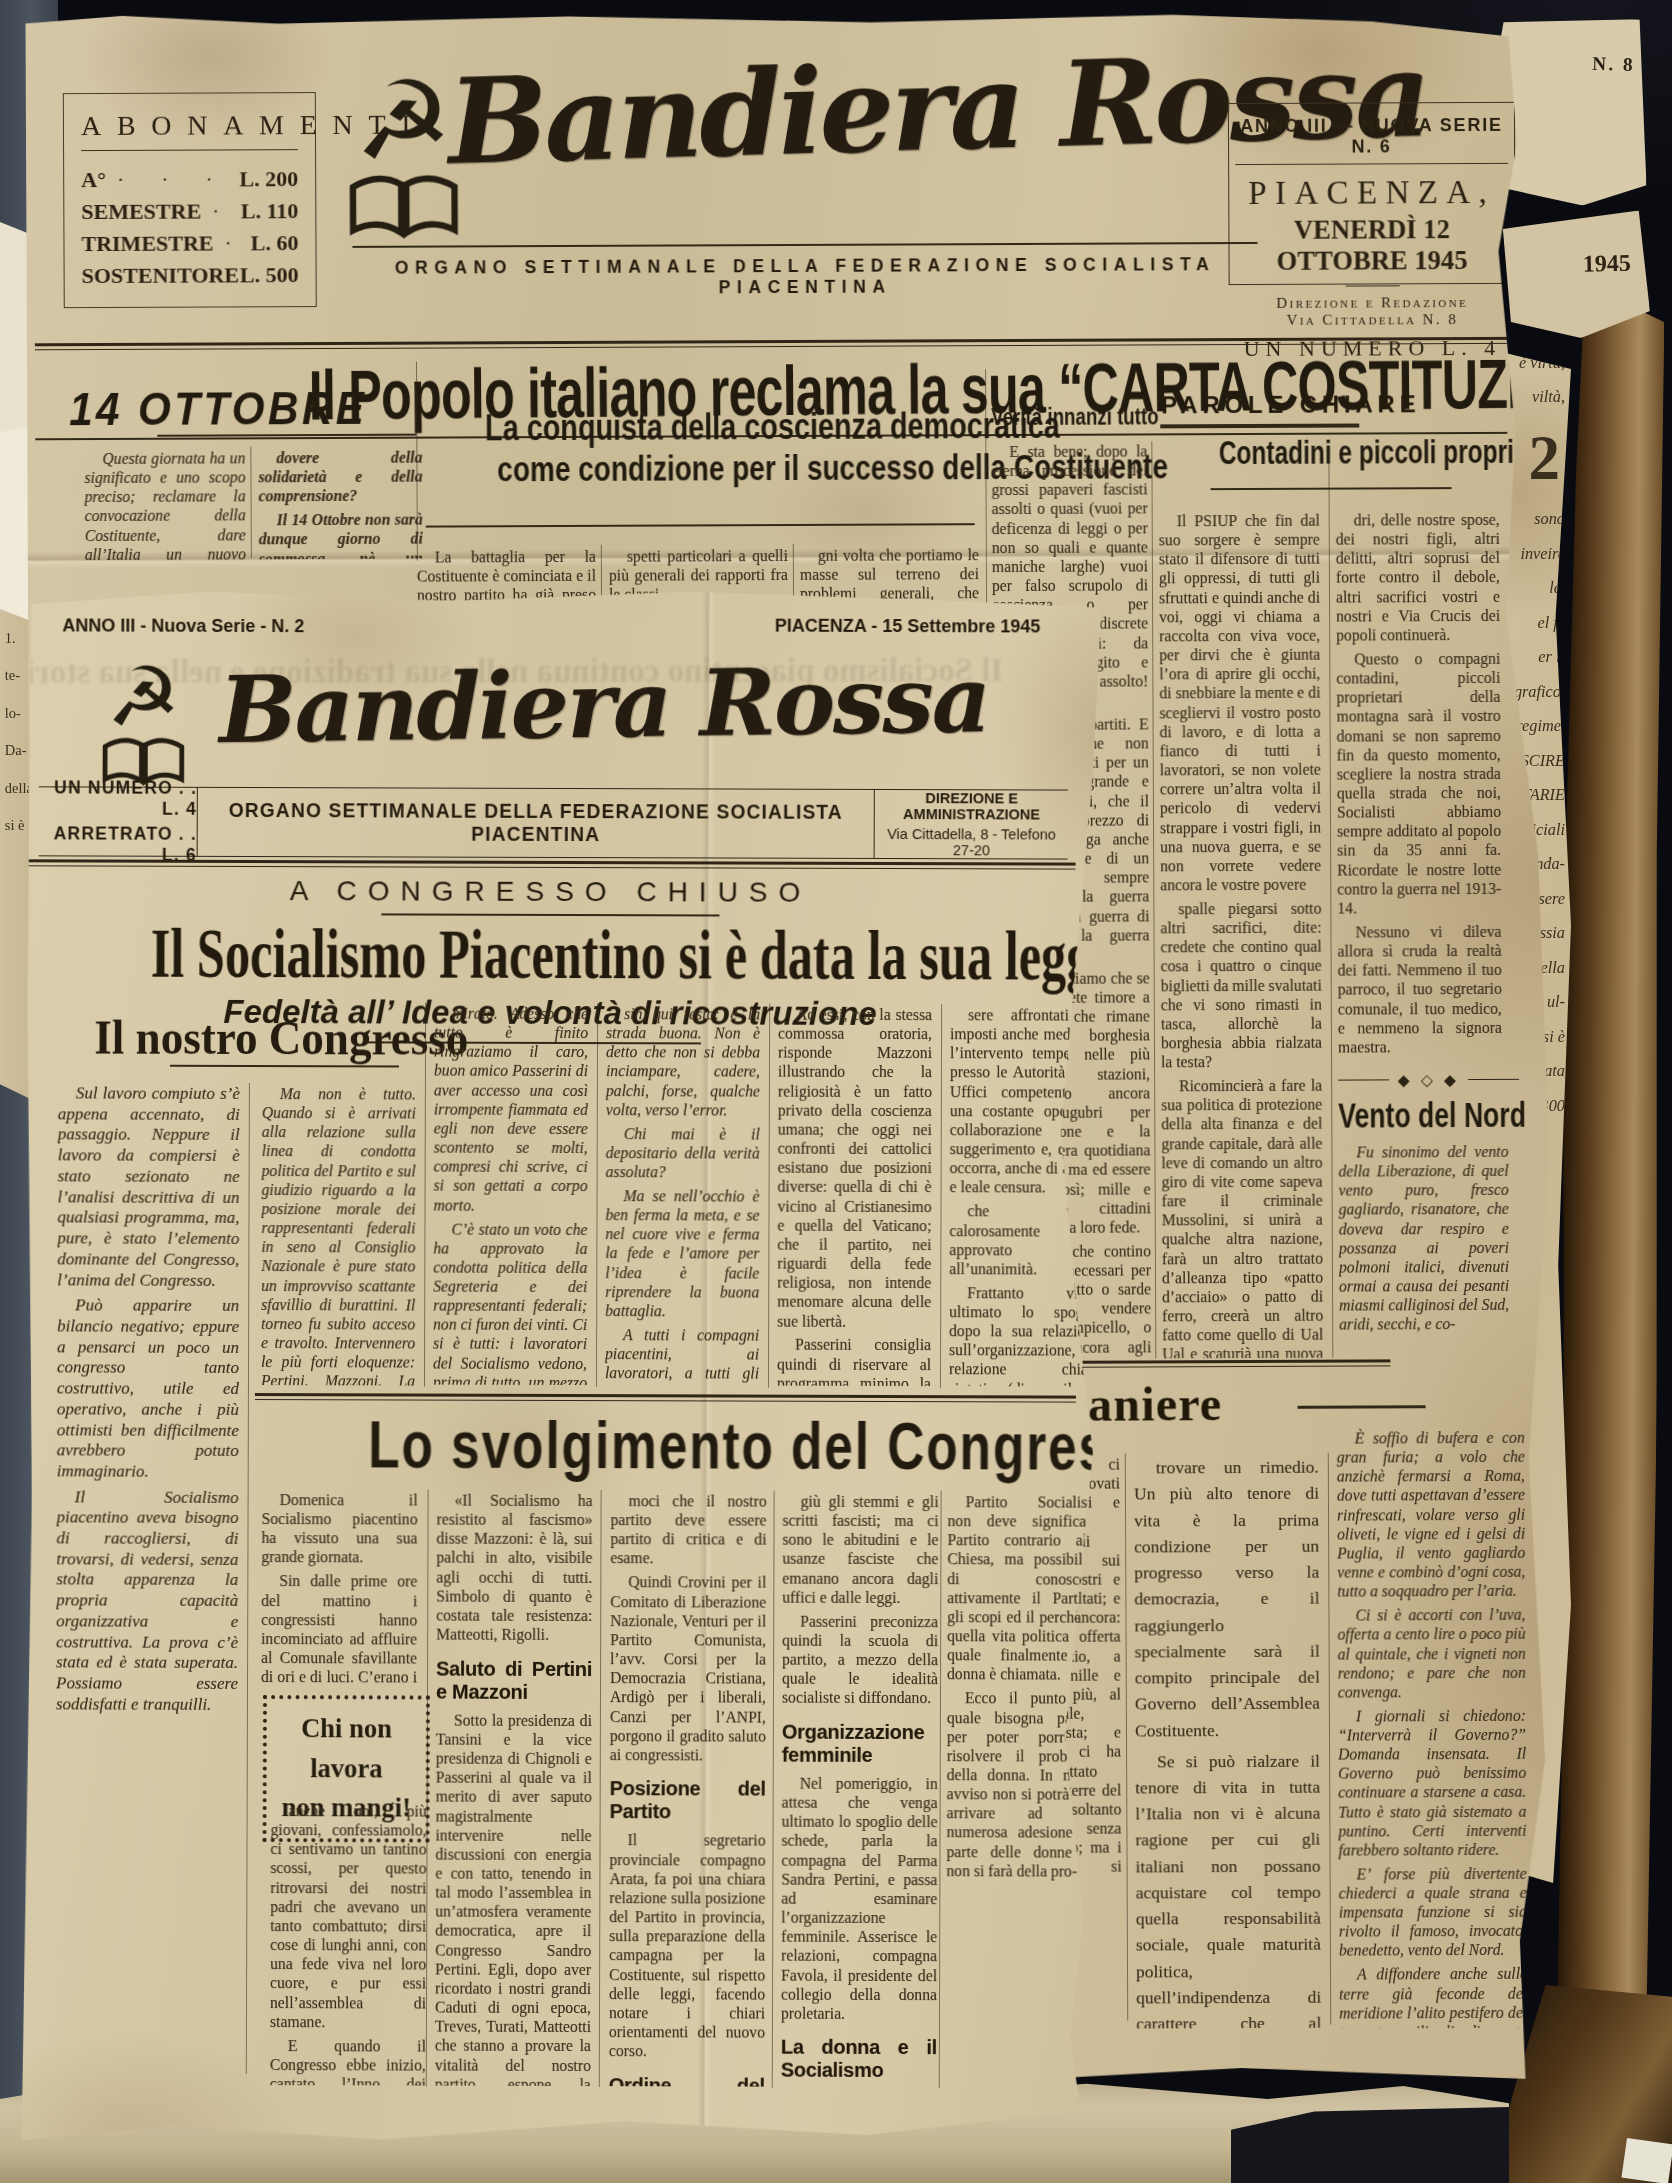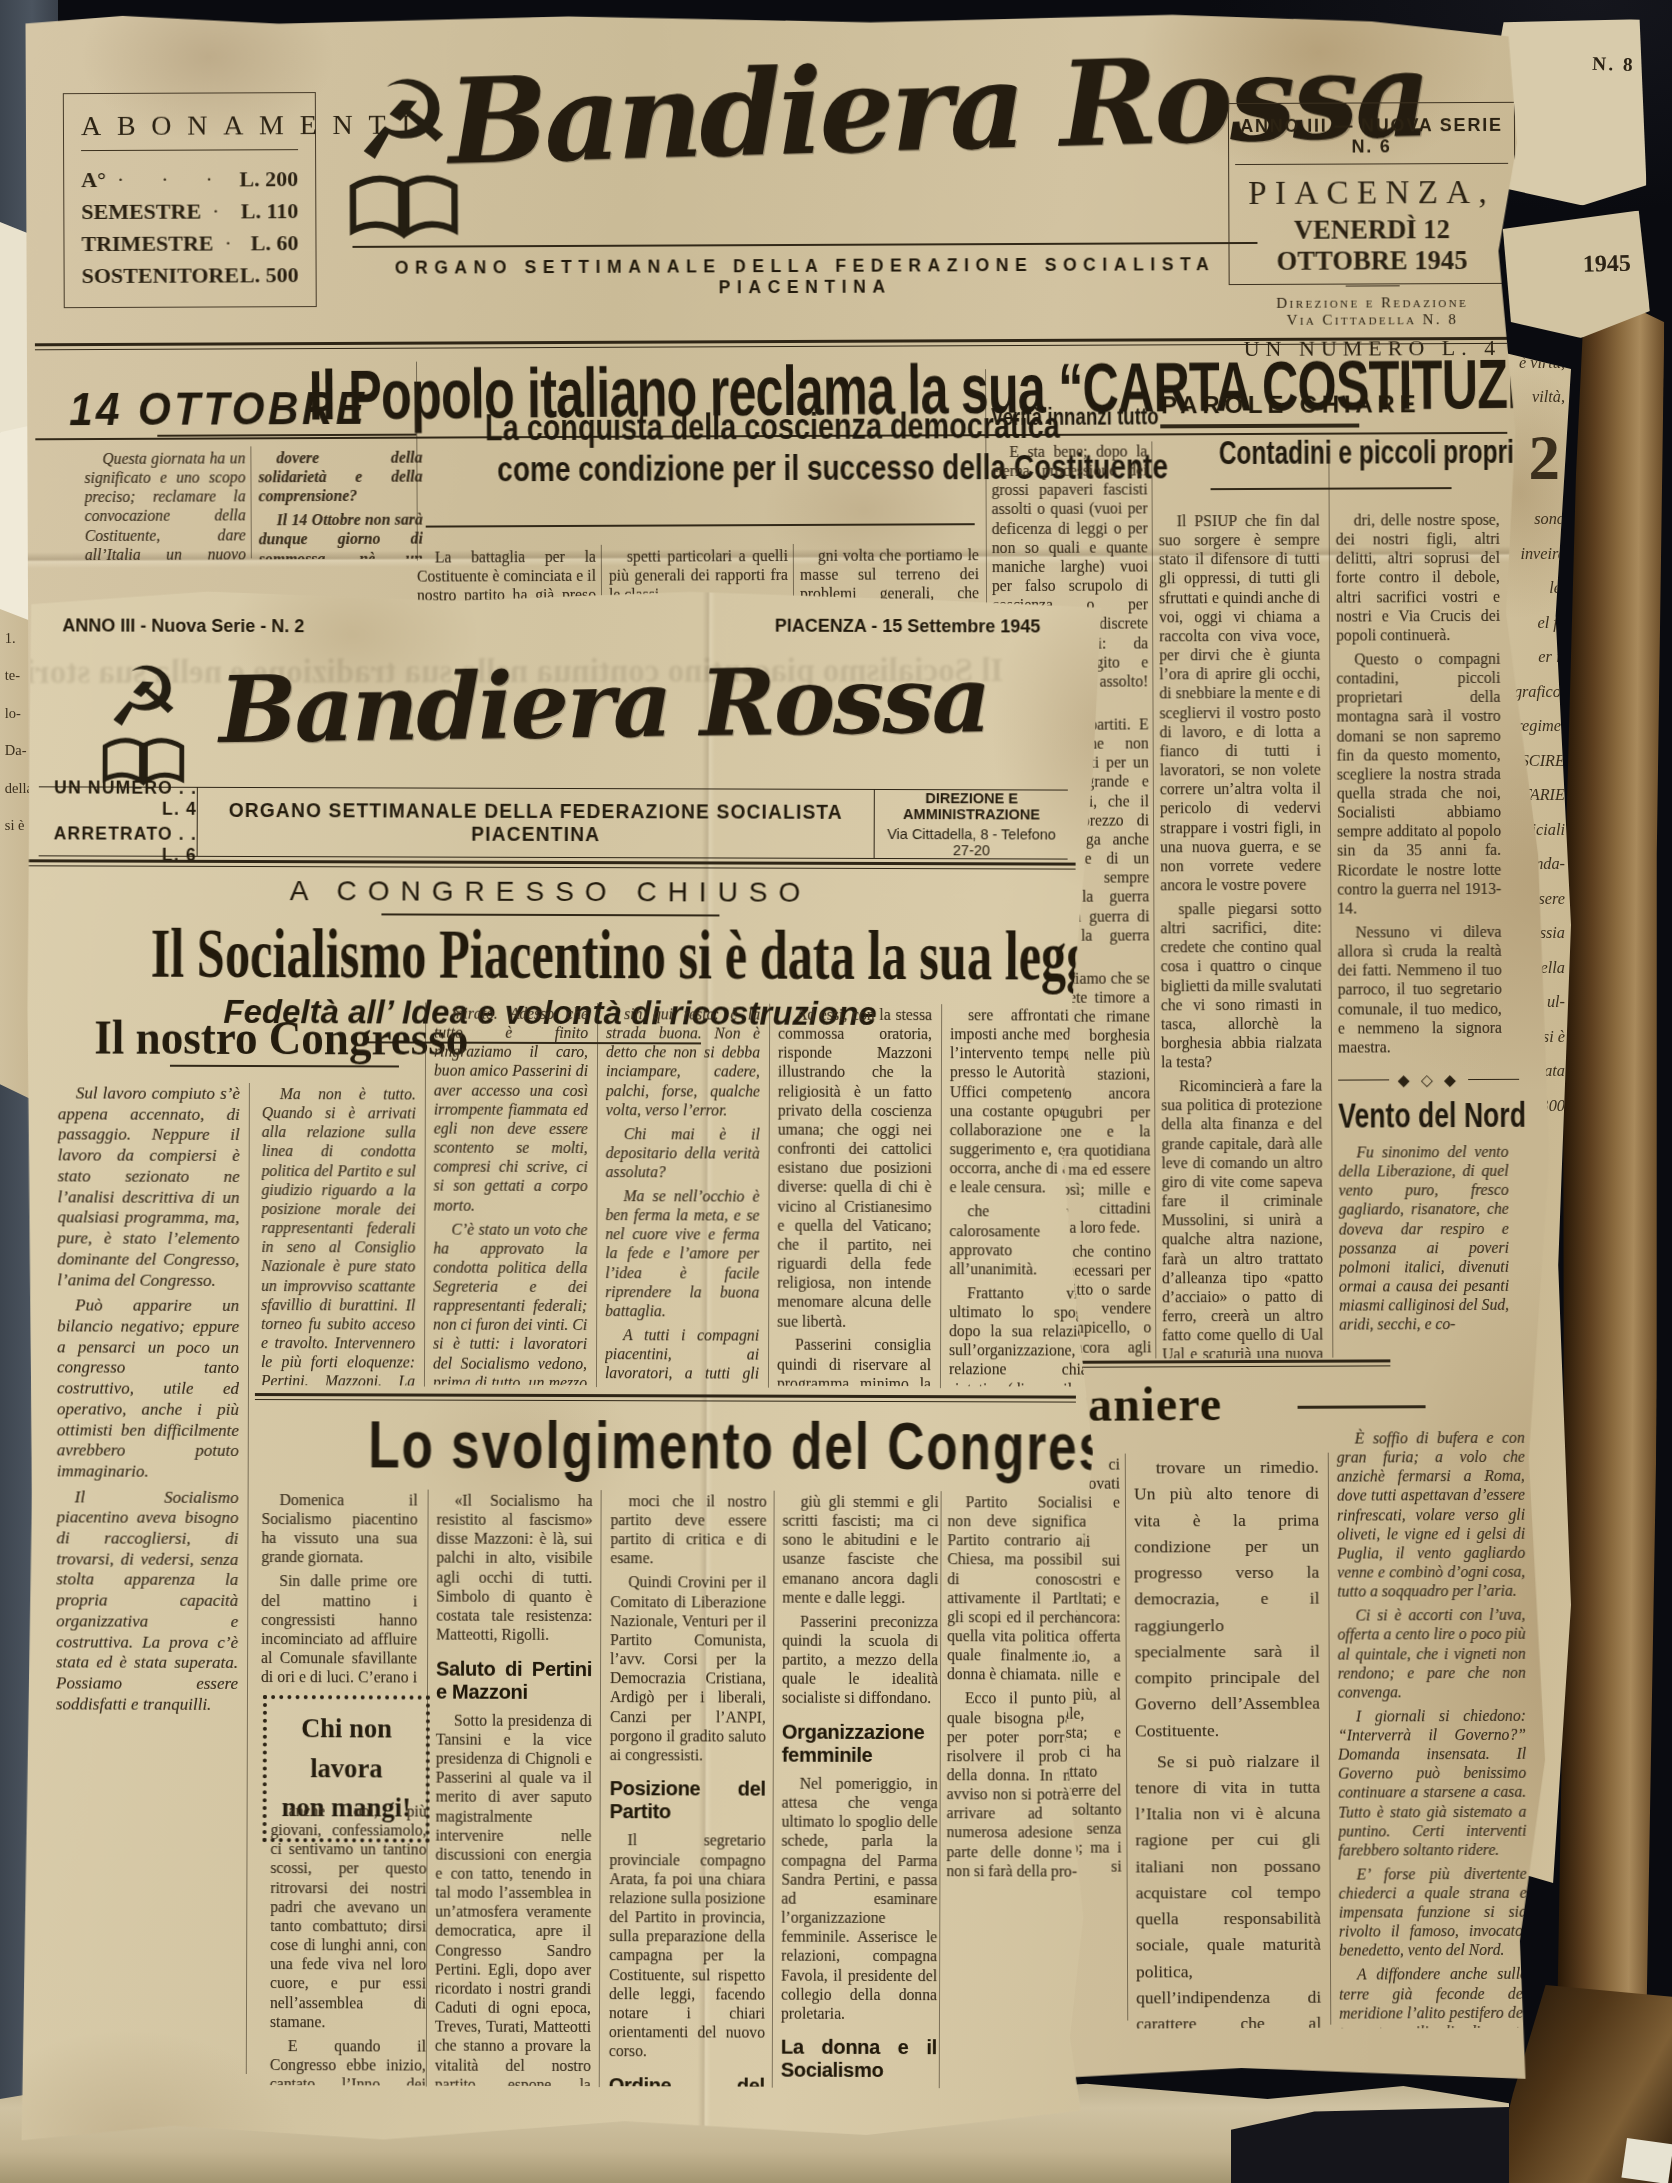--- a/index.html
+++ b/index.html
@@ -422,21 +422,21 @@
         <p class="">Sotto la presidenza di Tansini e la vice presidenza di Chignoli e Passerini al quale va il merito di aver saputo magistralmente intervenire nelle discussioni con energia e con tatto, tenendo in tal modo l’assemblea in un’atmosfera veramente democratica, apre il Congresso Sandro Pertini. Egli, dopo aver ricordato i nostri grandi Caduti di ogni epoca, Treves, Turati, Matteotti che stanno a provare la vitalità del nostro partito, espone la missione del Socialismo e i modi affinchè la vita democratica si svolga in seno alla classe lavoratrice; ascoltano e fanno vita i congressisti e l’assemblea dei vecchi rivoluzionari, per raggiare la buona novella ai compagni.</p>
       </div>
     <div class="col" style="left:587px;top:903px;width:156px;height:595px;">
         <p class="">moci che il nostro partito deve essere partito di critica e di esame.</p>
         <p class="">Quindi Crovini per il Comitato di Liberazione Nazionale, Venturi per il Partito Comunista, l’avv. Corsi per la Democrazia Cristiana, Ardigò per i liberali, Canzi per l’ANPI, porgono il gradito saluto ai congressisti.</p>
         <p class="sub">Posizione del Partito</p>
         <p class="">Il segretario provinciale compagno Arata, fa poi una chiara relazione sulla posizione del Partito in provincia, sulla preparazione della campagna per la Costituente, sul rispetto delle leggi, facendo notare i chiari orientamenti del nuovo corso.</p>
         <p class="sub">Ordine del giorno</p>
       </div>
     <div class="col" style="left:759px;top:903px;width:156px;height:595px;">
-        <p class="">giù gli stemmi e gli scritti fascisti; ma ci sono le abitudini e le usanze fasciste che emanano ancora dagli mente e dalle leggi.</p>
+        <p class="">giù gli stemmi e gli scritti fascisti; ma ci sono le abitudini e le usanze fasciste che emanano ancora dagli uffici e dalle leggi.</p>
         <p class="">Passerini preconizza quindi la scuola di partito, a mezzo della quale le idealità socialiste si diffondano.</p>
         <p class="sub">Organizzazione femminile</p>
         <p class="">Nel pomeriggio, in attesa che venga ultimato lo spoglio delle schede, parla la compagna del Parma Sandra Pertini, e passa ad esaminare l’organizzazione femminile. Asserisce le relazioni, compagna Favola, il presidente del collegio della donna proletaria.</p>
         <p class="sub">La donna e il Socialismo</p>
       </div>
     <div class="col" style="left:924px;top:903px;width:151px;height:595px;">
         <p class="">Partito Socialista non deve significare Partito contrario alla Chiesa, ma possibilità di conoscere attivamente il Partito, gli scopi ed il perchè di quella vita politica alla quale finalmente la donna è chiamata.</p>
         <p class="">Ecco il punto dal quale bisogna partire per poter porre e risolvere il problema della donna. In meno avviso non si potrà mai arrivare ad una numerosa adesione da parte delle donne se non si farà della pro-</p>
       </div>
     <div class="vr" style="left:404px;top:902px;height:597px;"></div>

